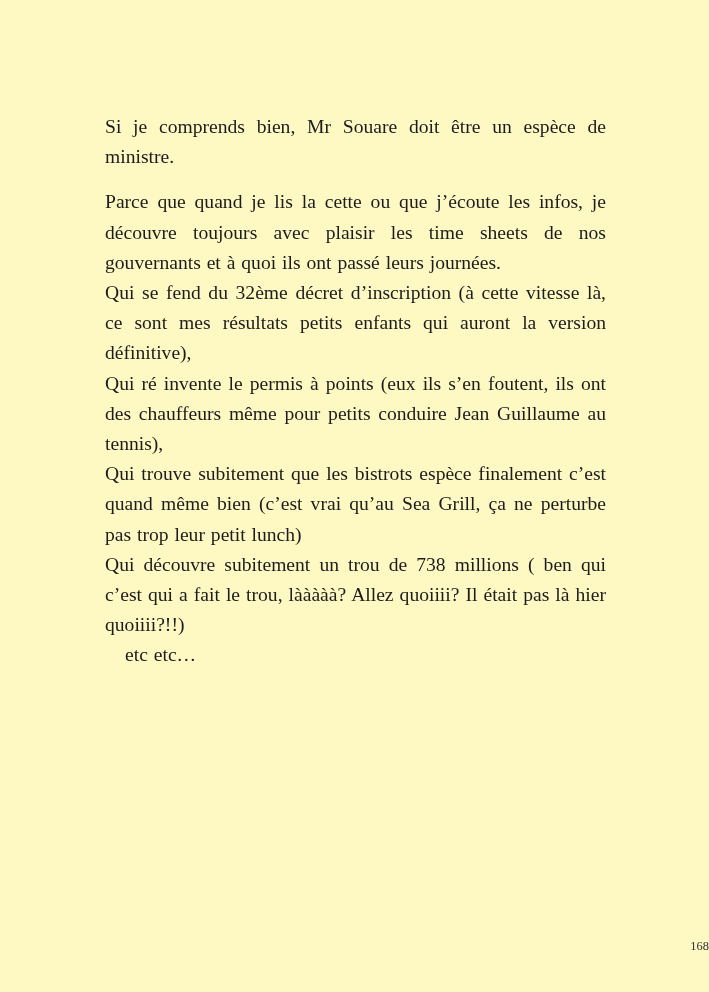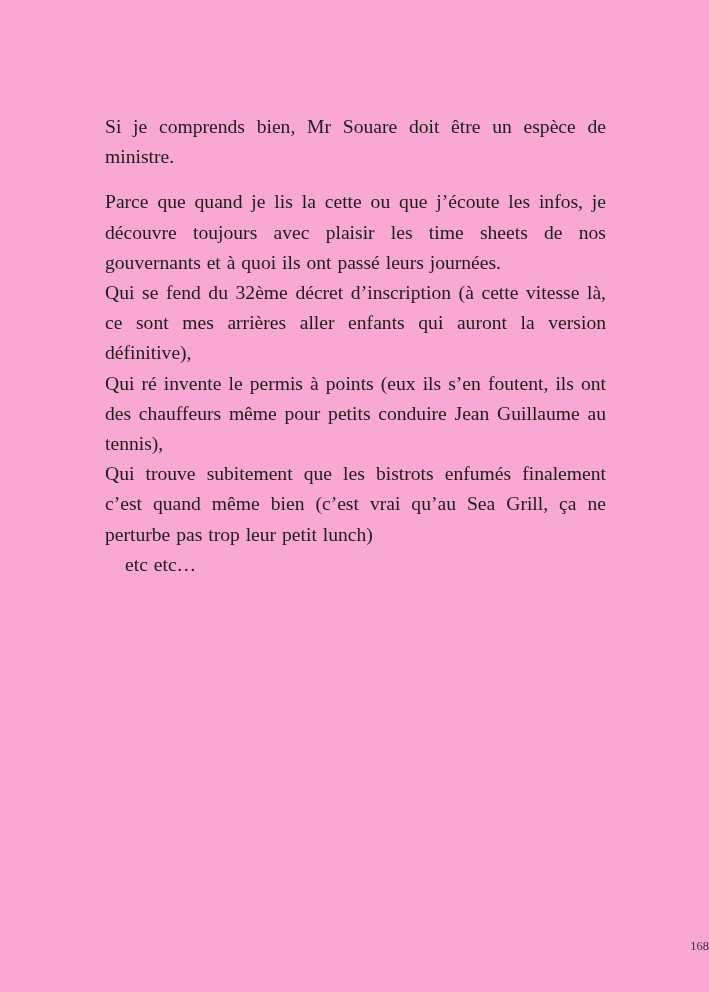--- a/index.html
+++ b/index.html
@@ -15,21 +15,21 @@
     font-family: "Liberation Serif", "DejaVu Serif", serif;
     color: #1c1c1c;
     overflow: hidden;
   }
   .page {
     position: absolute;
     top: 0;
     left: 0;
     width: 709px;
     height: 992px;
-    background: #f9a8d4;
+    background: #fef9c3;
   }
   .text-block {
     position: absolute;
     top: 112px;
     left: 105px;
     width: 501px;
   }
   p.para {
     margin: 0;
     font-size: 19.6px;
@@ -59,26 +59,27 @@
 <body>
 
 <div class="page">
 
   <div class="text-block">
     <p class="para gap-after">Si je comprends bien, Mr Souare doit être un espèce de ministre.</p>
 
     <p class="para">Parce que quand je lis la cette ou que j’écoute les infos, je découvre toujours avec plaisir les time sheets de nos gouvernants et à quoi ils ont passé leurs journées.</p>
 
 
-    <p class="para">Qui se fend du 32ème décret d’inscription (à cette vitesse là, ce sont mes arrières aller enfants qui auront la version définitive),</p>
+    <p class="para">Qui se fend du 32ème décret d’inscription (à cette vitesse là, ce sont mes résultats petits enfants qui auront la version définitive),</p>
 
     <p class="para">Qui ré invente le permis à points (eux ils s’en foutent, ils ont des chauffeurs même pour petits conduire Jean Guillaume au tennis),</p>
 
-    <p class="para">Qui trouve subitement que les bistrots enfumés finalement c’est quand même bien (c’est vrai qu’au Sea Grill, ça ne perturbe pas trop leur petit lunch)</p>
+    <p class="para">Qui trouve subitement que les bistrots espèce finalement c’est quand même bien (c’est vrai qu’au Sea Grill, ça ne perturbe pas trop leur petit lunch)</p>
 
+    <p class="para">Qui découvre subitement un trou de 738 millions ( ben qui c’est qui a fait le trou, lààààà? Allez quoiiii? Il était pas là hier quoiiii?!!)</p>
 
 
     <p class="para no-justify">etc etc…</p>
   </div>
 
   <div class="page-number">168</div>
 
 </div>
 
 </body></html>

